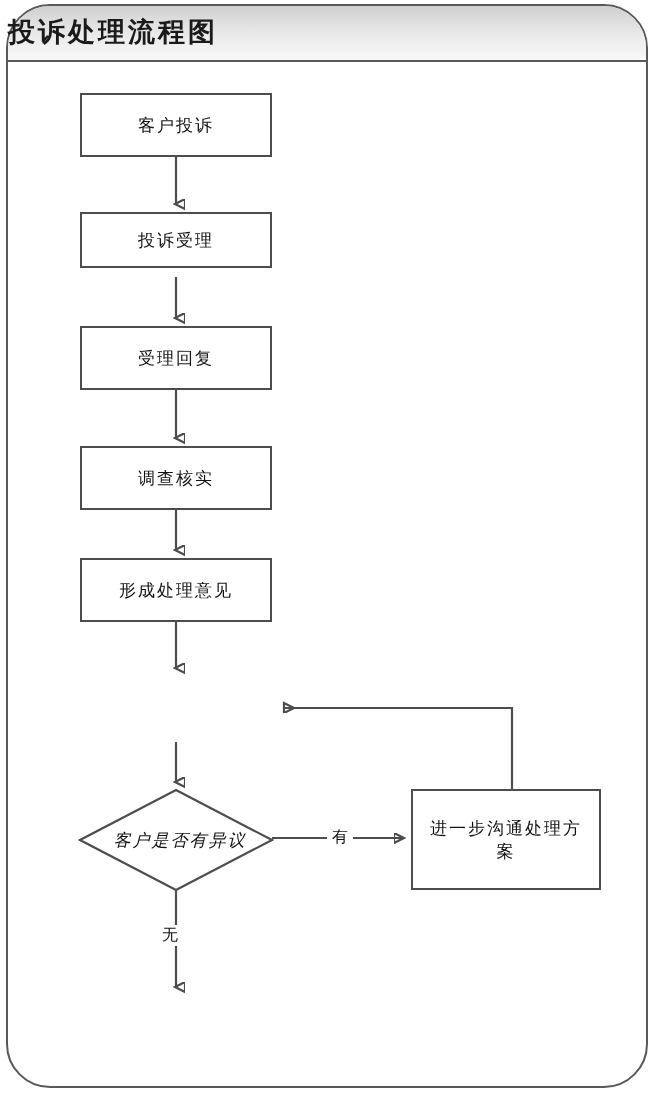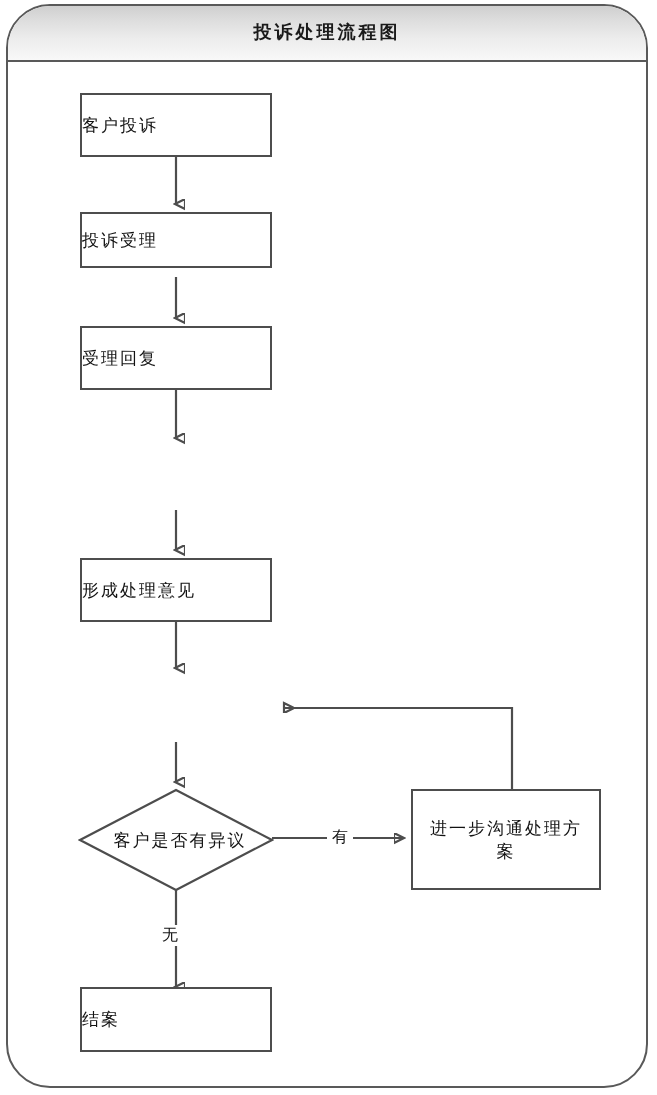--- a/index.html
+++ b/index.html
@@ -42,35 +42,36 @@
     border-radius: 42px 42px 0 0;
     background: linear-gradient(to bottom, #cfcfcf 0%, #dedede 28%, #ededed 62%, #f8f8f8 100%);
   }
   #panel-title {
     position: absolute;
     left: 0;
     top: 0;
     width: 100%;
     height: 64px;
     line-height: 52px;
-    text-align: center;
-    font-size: 18px;
+    text-align: left;
+    font-size: 27px;
     font-weight: bold;
     color: #1a1a1a;
     letter-spacing: 3px;
   }
 
   
   .node {
     position: absolute;
     box-sizing: border-box;
     border: 2px solid #4d4d4d;
     background: #ffffff;
     display: flex;
     align-items: center;
+    justify-content: center;
     text-align: center;
     font-size: 17px;
     color: #121212;
     letter-spacing: 2px;
     line-height: 1.35;
   }
 
   .diamond-wrap {
     position: absolute;
   }
@@ -166,38 +167,38 @@
   </div>
 
   <div class="node" style="left:80px; top:212px; width:192px; height:56px;">
     <span>投诉受理</span>
   </div>
 
   <div class="node" style="left:80px; top:326px; width:192px; height:64px;">
     <span>受理回复</span>
   </div>
 
+  <div class="node" style="left:80px; top:446px; width:192px; height:64px;">
+    <span>调查核实</span>
+  </div>
 
   <div class="node" style="left:80px; top:558px; width:192px; height:64px;">
     <span>形成处理意见</span>
   </div>
 
 
-  <div class="diamond-wrap" style="left:78px; top:788px; width:196px; height:104px;">
+  <div class="diamond-wrap" style="left:78px; top:788px; width:196px; height:104px;font-style:italic;">
     <svg width="196" height="104" viewBox="0 0 196 104">
       <polygon points="98,2 194,52 98,102 2,52" fill="#ffffff" stroke="#4d4d4d" stroke-width="2.2"></polygon>
     </svg>
     <div class="diamond-label" style="padding:0 4px;">客户是否有异议</div>
   </div>
 
   <div class="node" style="left:411px; top:789px; width:190px; height:101px; padding:0 10px;">
     <span>进一步沟通处理方案</span>
   </div>
 
-  <div class="node" style="left:80px; top:987px; width:192px; height:65px;">
-    <span>结案</span>
-  </div>
 
   <div class="edge-label" style="left:327px; top:827px; width:22px;">有</div>
 
   <div class="edge-label" style="left:157px; top:925px; width:22px;">无</div>
 
 </div>
 
 </body></html>

